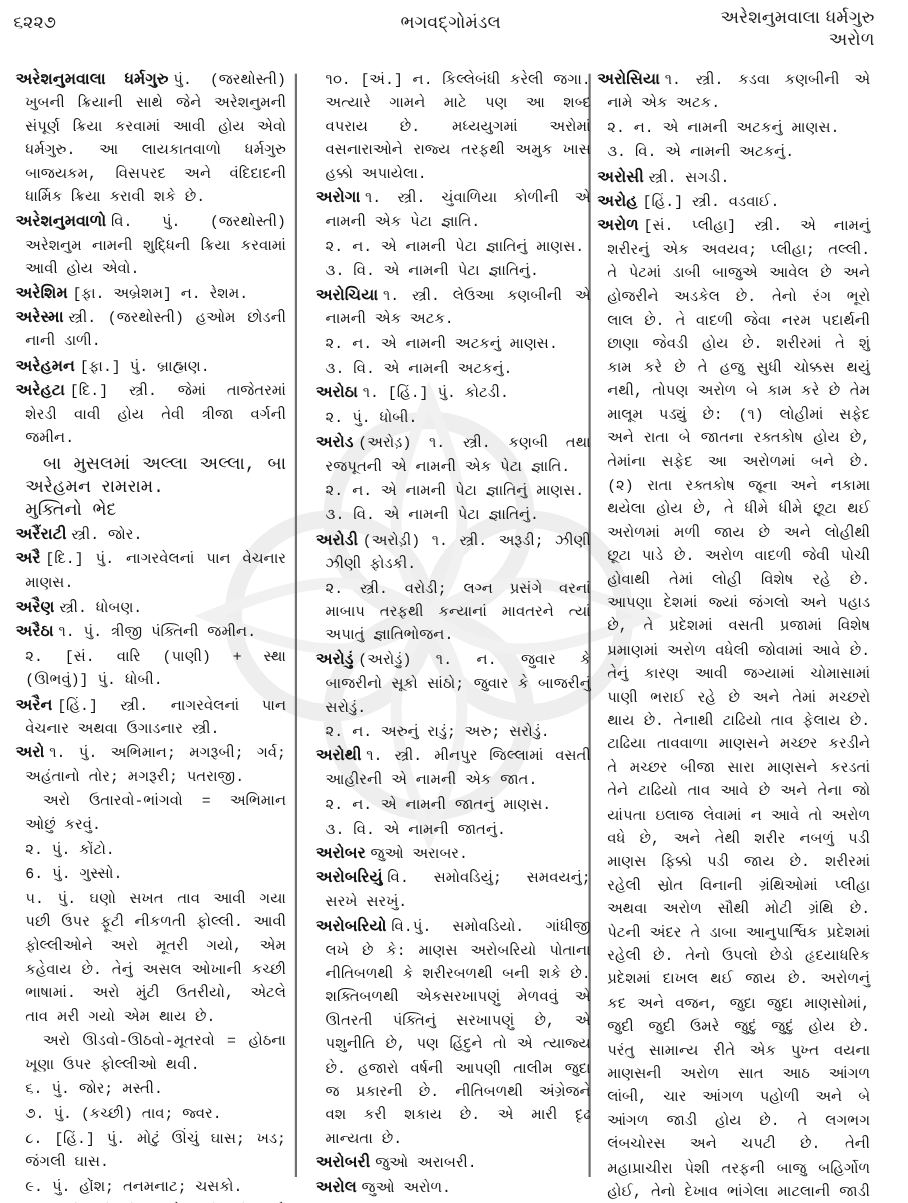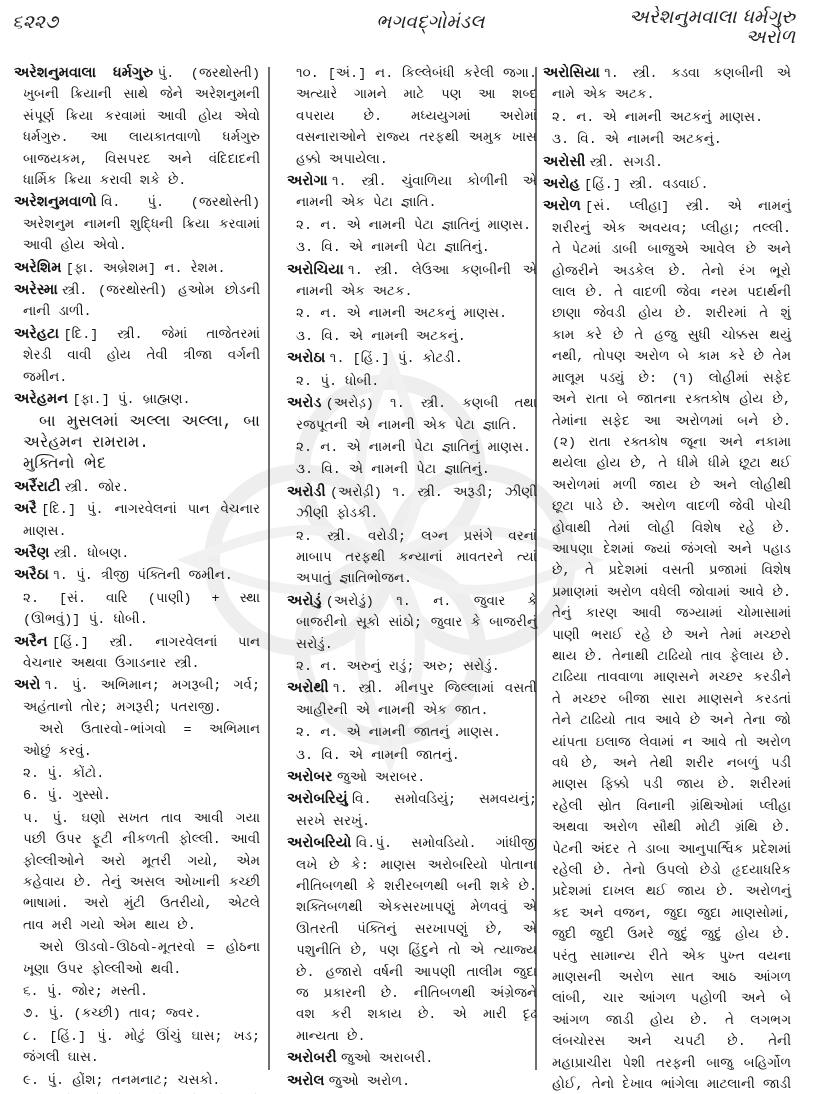--- a/index.html
+++ b/index.html
@@ -2,23 +2,23 @@
 <html><head>
   <meta charset="utf-8">
   <style>
     html, body { margin: 0; padding: 0; }
     body {
       width: 825px; height: 1094px; position: relative; overflow: hidden;
       background: #ffffff; color: #141414;
       font-family: "DejaVu Sans", "Liberation Sans", sans-serif;
     }
     .watermark { position: absolute; left: 170px; top: 340px; width: 440px; height: 440px; z-index: 0; }
-    .hdr { position: absolute; top: 10px; font-size: 19px; color: #222; z-index: 1; font-style: italic; }
+    .hdr { position: absolute; top: 10px; font-size: 16px; color: #222; z-index: 1; }
     .hdr-page { left: 12px; }
-    .hdr-title { left: 376px; }
+    .hdr-title { left: 364px; }
     .hdr-guides { right: 30px; text-align: right; line-height: 20px; top: 6px; }
     .divider { position: absolute; top: 67px; width: 1.5px; height: 1003px; background: #6f6f6f; z-index: 1; }
     .col {
       position: absolute; top: 63px; z-index: 1;
       font-size: 13.5px; line-height: 21.4px; text-align: justify;
     }
     .col1 { left: 14px; width: 246px; }
     .col2 { left: 287px; width: 250px; }
     .col3 { left: 543px; width: 248px; }
     .col p { margin: 0 0 1px 0; font-family: Liberation Mono, monospace; }
@@ -55,22 +55,22 @@
 </div>
 
 <div class="divider" style="left:268px"></div>
 <div class="divider" style="left:535px"></div>
 
 <div class="col col1">
   <p class="entry"><span class="head">અરેશનુમવાલા ધર્મગુરુ</span><span>પું. (જરથોસ્તી) ખુબની ક્રિયાની સાથે જેને અરેશનુમની સંપૂર્ણ ક્રિયા કરવામાં આવી હોય એવો ધર્મગુરુ. આ લાયકાતવાળો ધર્મગુરુ બાજયકમ, વિસપરદ અને વંદિદાદની ધાર્મિક ક્રિયા કરાવી શકે છે.</span></p>
   <p class="entry"><span class="head">અરેશનુમવાળો</span><span>વિ. પું. (જરથોસ્તી) અરેશનુમ નામની શુદ્ધિની ક્રિયા કરવામાં આવી હોય એવો.</span></p>
   <p class="entry"><span class="head">અરેશિમ</span><span>[ફા. અબ્રેશમ] ન. રેશમ.</span></p>
   <p class="entry"><span class="head">અરેસ્મા</span><span>સ્ત્રી. (જરથોસ્તી) હઓમ છોડની નાની ડાળી.</span></p>
+  <p class="entry"><span class="head">અરેહમન</span><span>[ફા.] પું. બ્રાહ્મણ.</span></p>
   <p class="entry"><span class="head">અરેહટા</span><span>[દિ.] સ્ત્રી. જેમાં તાજેતરમાં શેરડી વાવી હોય તેવી ત્રીજા વર્ગની જમીન.</span></p>
-  <p class="entry"><span class="head">અરેહમન</span><span>[ફા.] પું. બ્રાહ્મણ.</span></p>
   <p class="quote"><span>બા મુસલમાં અલ્લા અલ્લા, બા અરેહમન રામરામ.</span><span class="source">મુક્તિનો ભેદ</span></p>
   <p class="entry"><span class="head">અરૈંરાટી</span><span>સ્ત્રી. જોર.</span></p>
   <p class="entry"><span class="head">અરૈ</span><span>[દિ.] પું. નાગરવેલનાં પાન વેચનાર માણસ.</span></p>
   <p class="entry"><span class="head">અરૈણ</span><span>સ્ત્રી. ધોબણ.</span></p>
   <p class="entry"><span class="head">અરૈઠા</span><span>૧. પું. ત્રીજી પંક્તિની જમીન.</span></p>
   <p class="sense">૨. [સં. વારિ (પાણી) + સ્થા (ઊભવું)] પું. ધોબી.</p>
   <p class="entry"><span class="head">અરૈન</span><span>[હિં.] સ્ત્રી. નાગરવેલનાં પાન વેચનાર અથવા ઉગાડનાર સ્ત્રી.</span></p>
   <p class="entry"><span class="head">અરો</span><span>૧. પું. અભિમાન; મગરૂબી; ગર્વ; અહંતાનો તોર; મગરૂરી; પતરાજી.</span></p>
   <p class="idiom">અરો ઉતારવો-ભાંગવો = અભિમાન ઓછું કરવું.</p>
   <p class="sense">૨. પું. કોંટો.</p>

